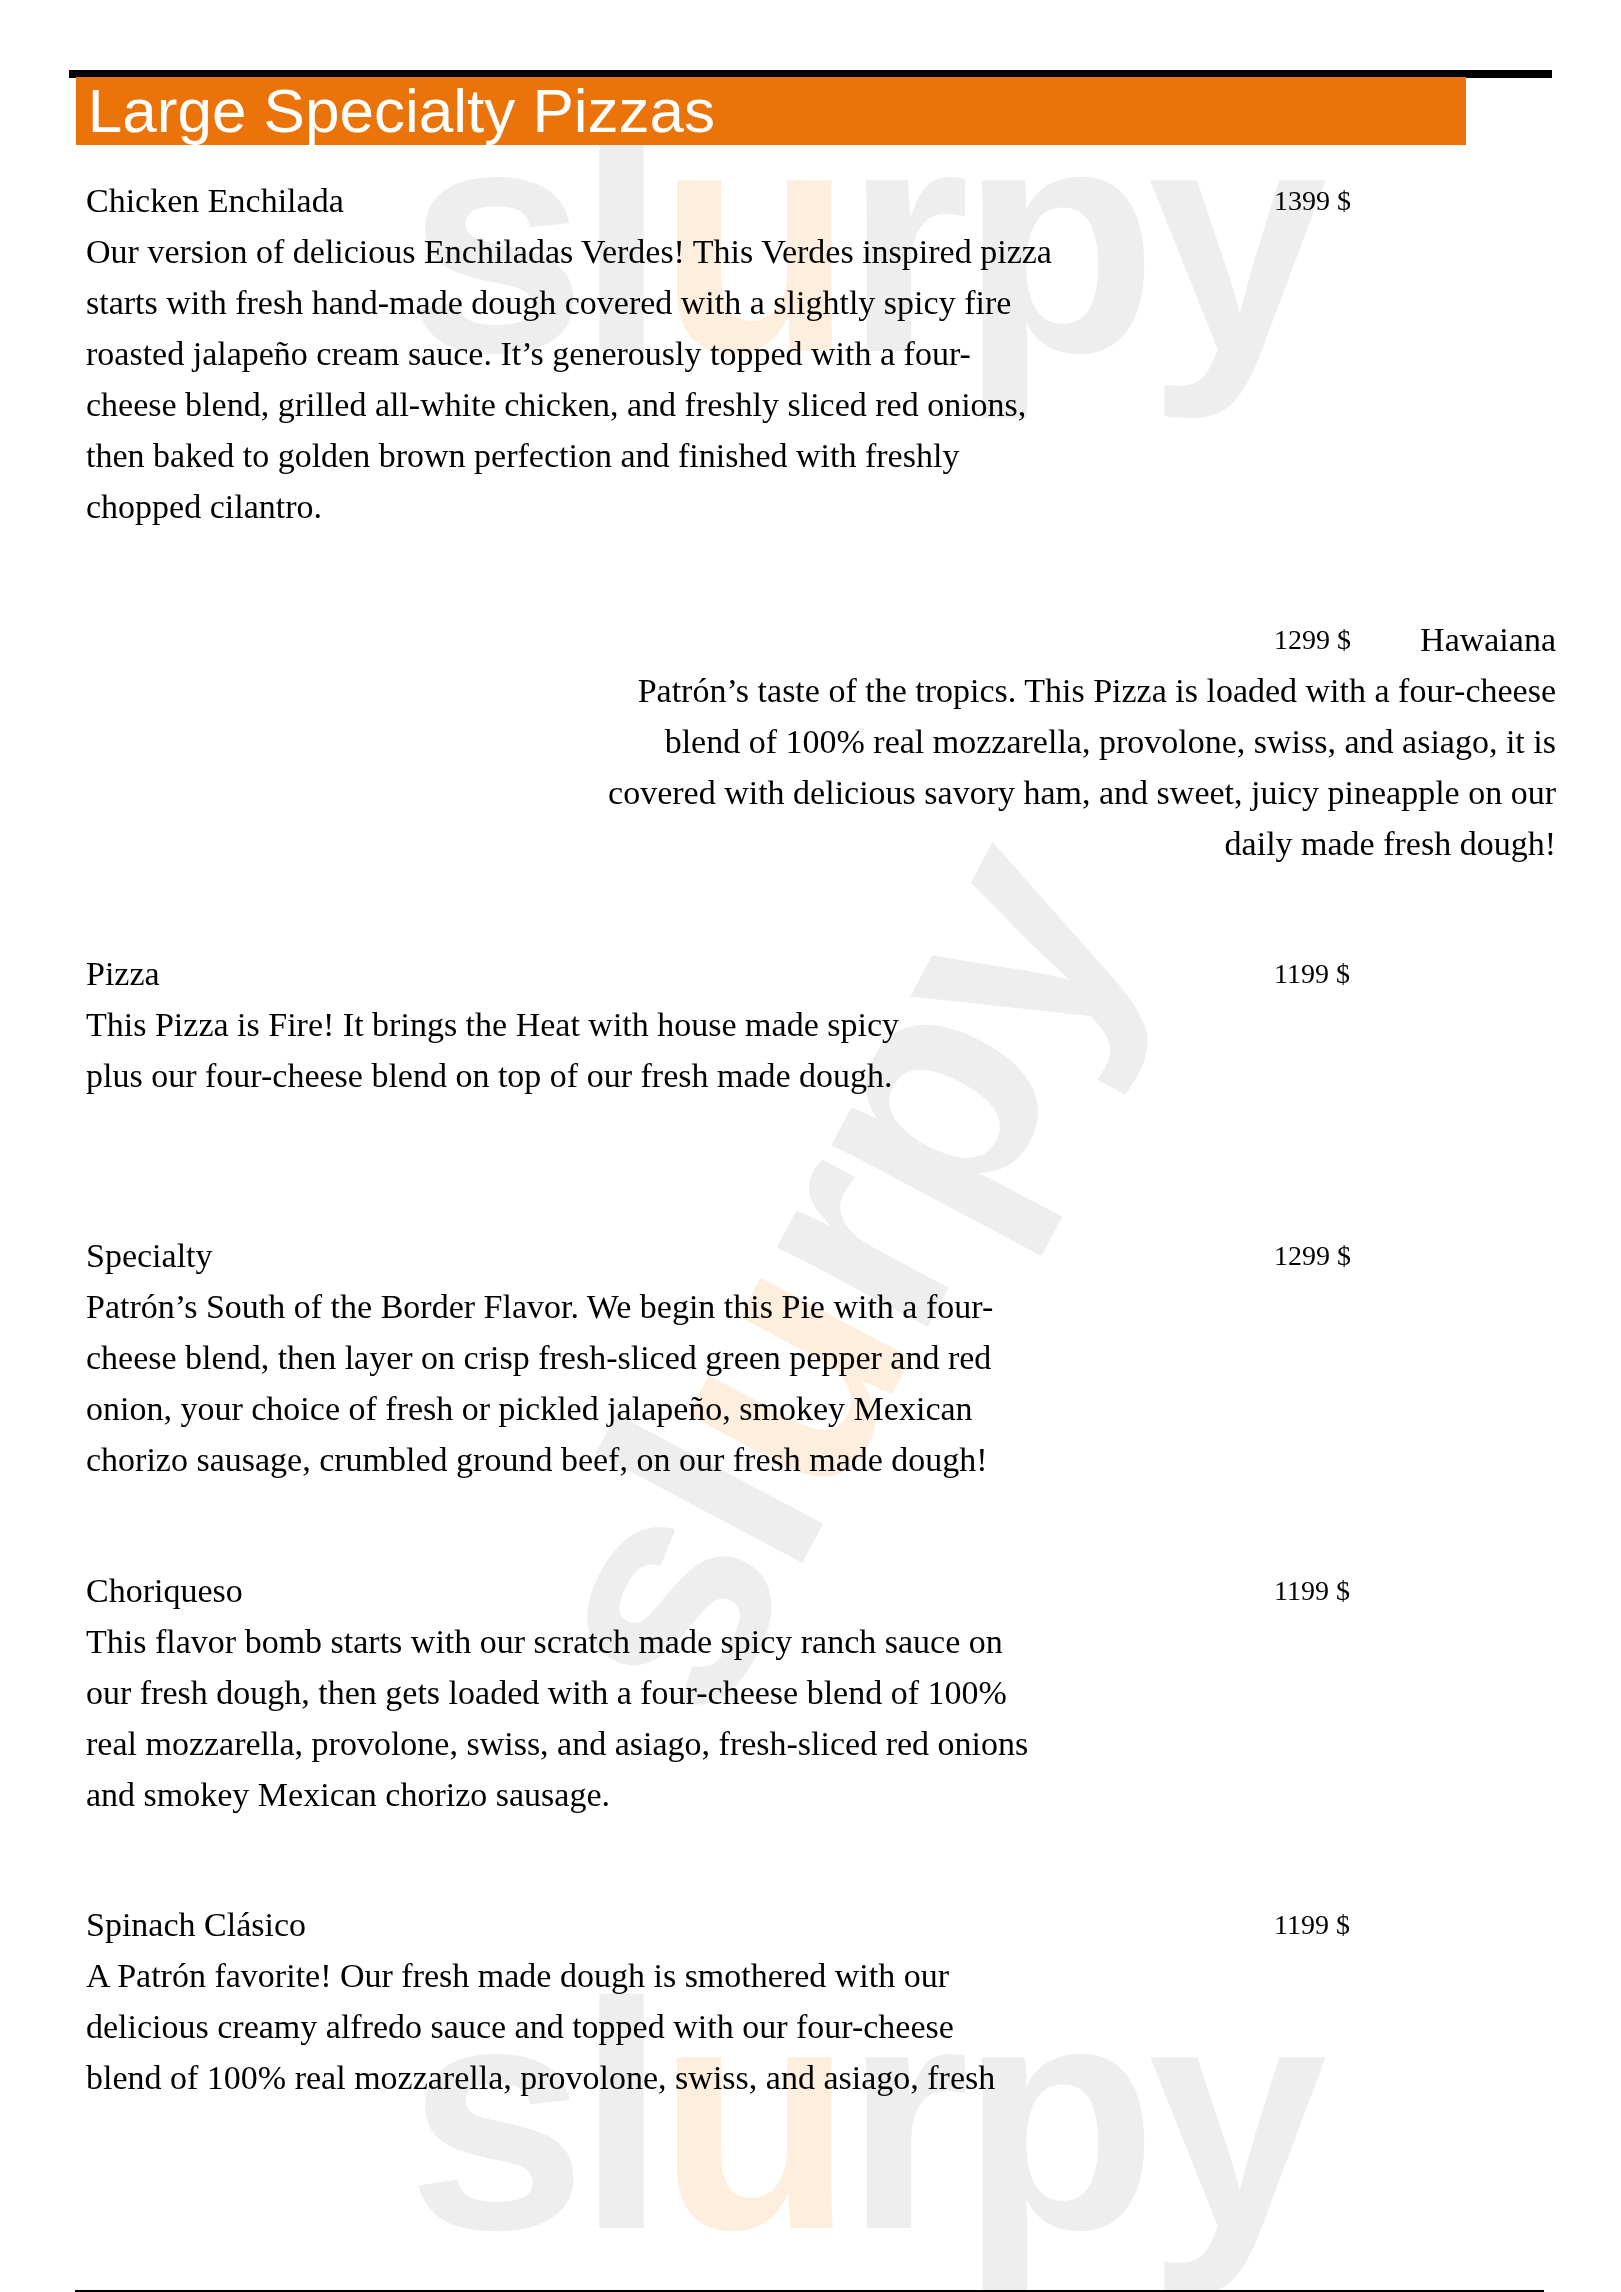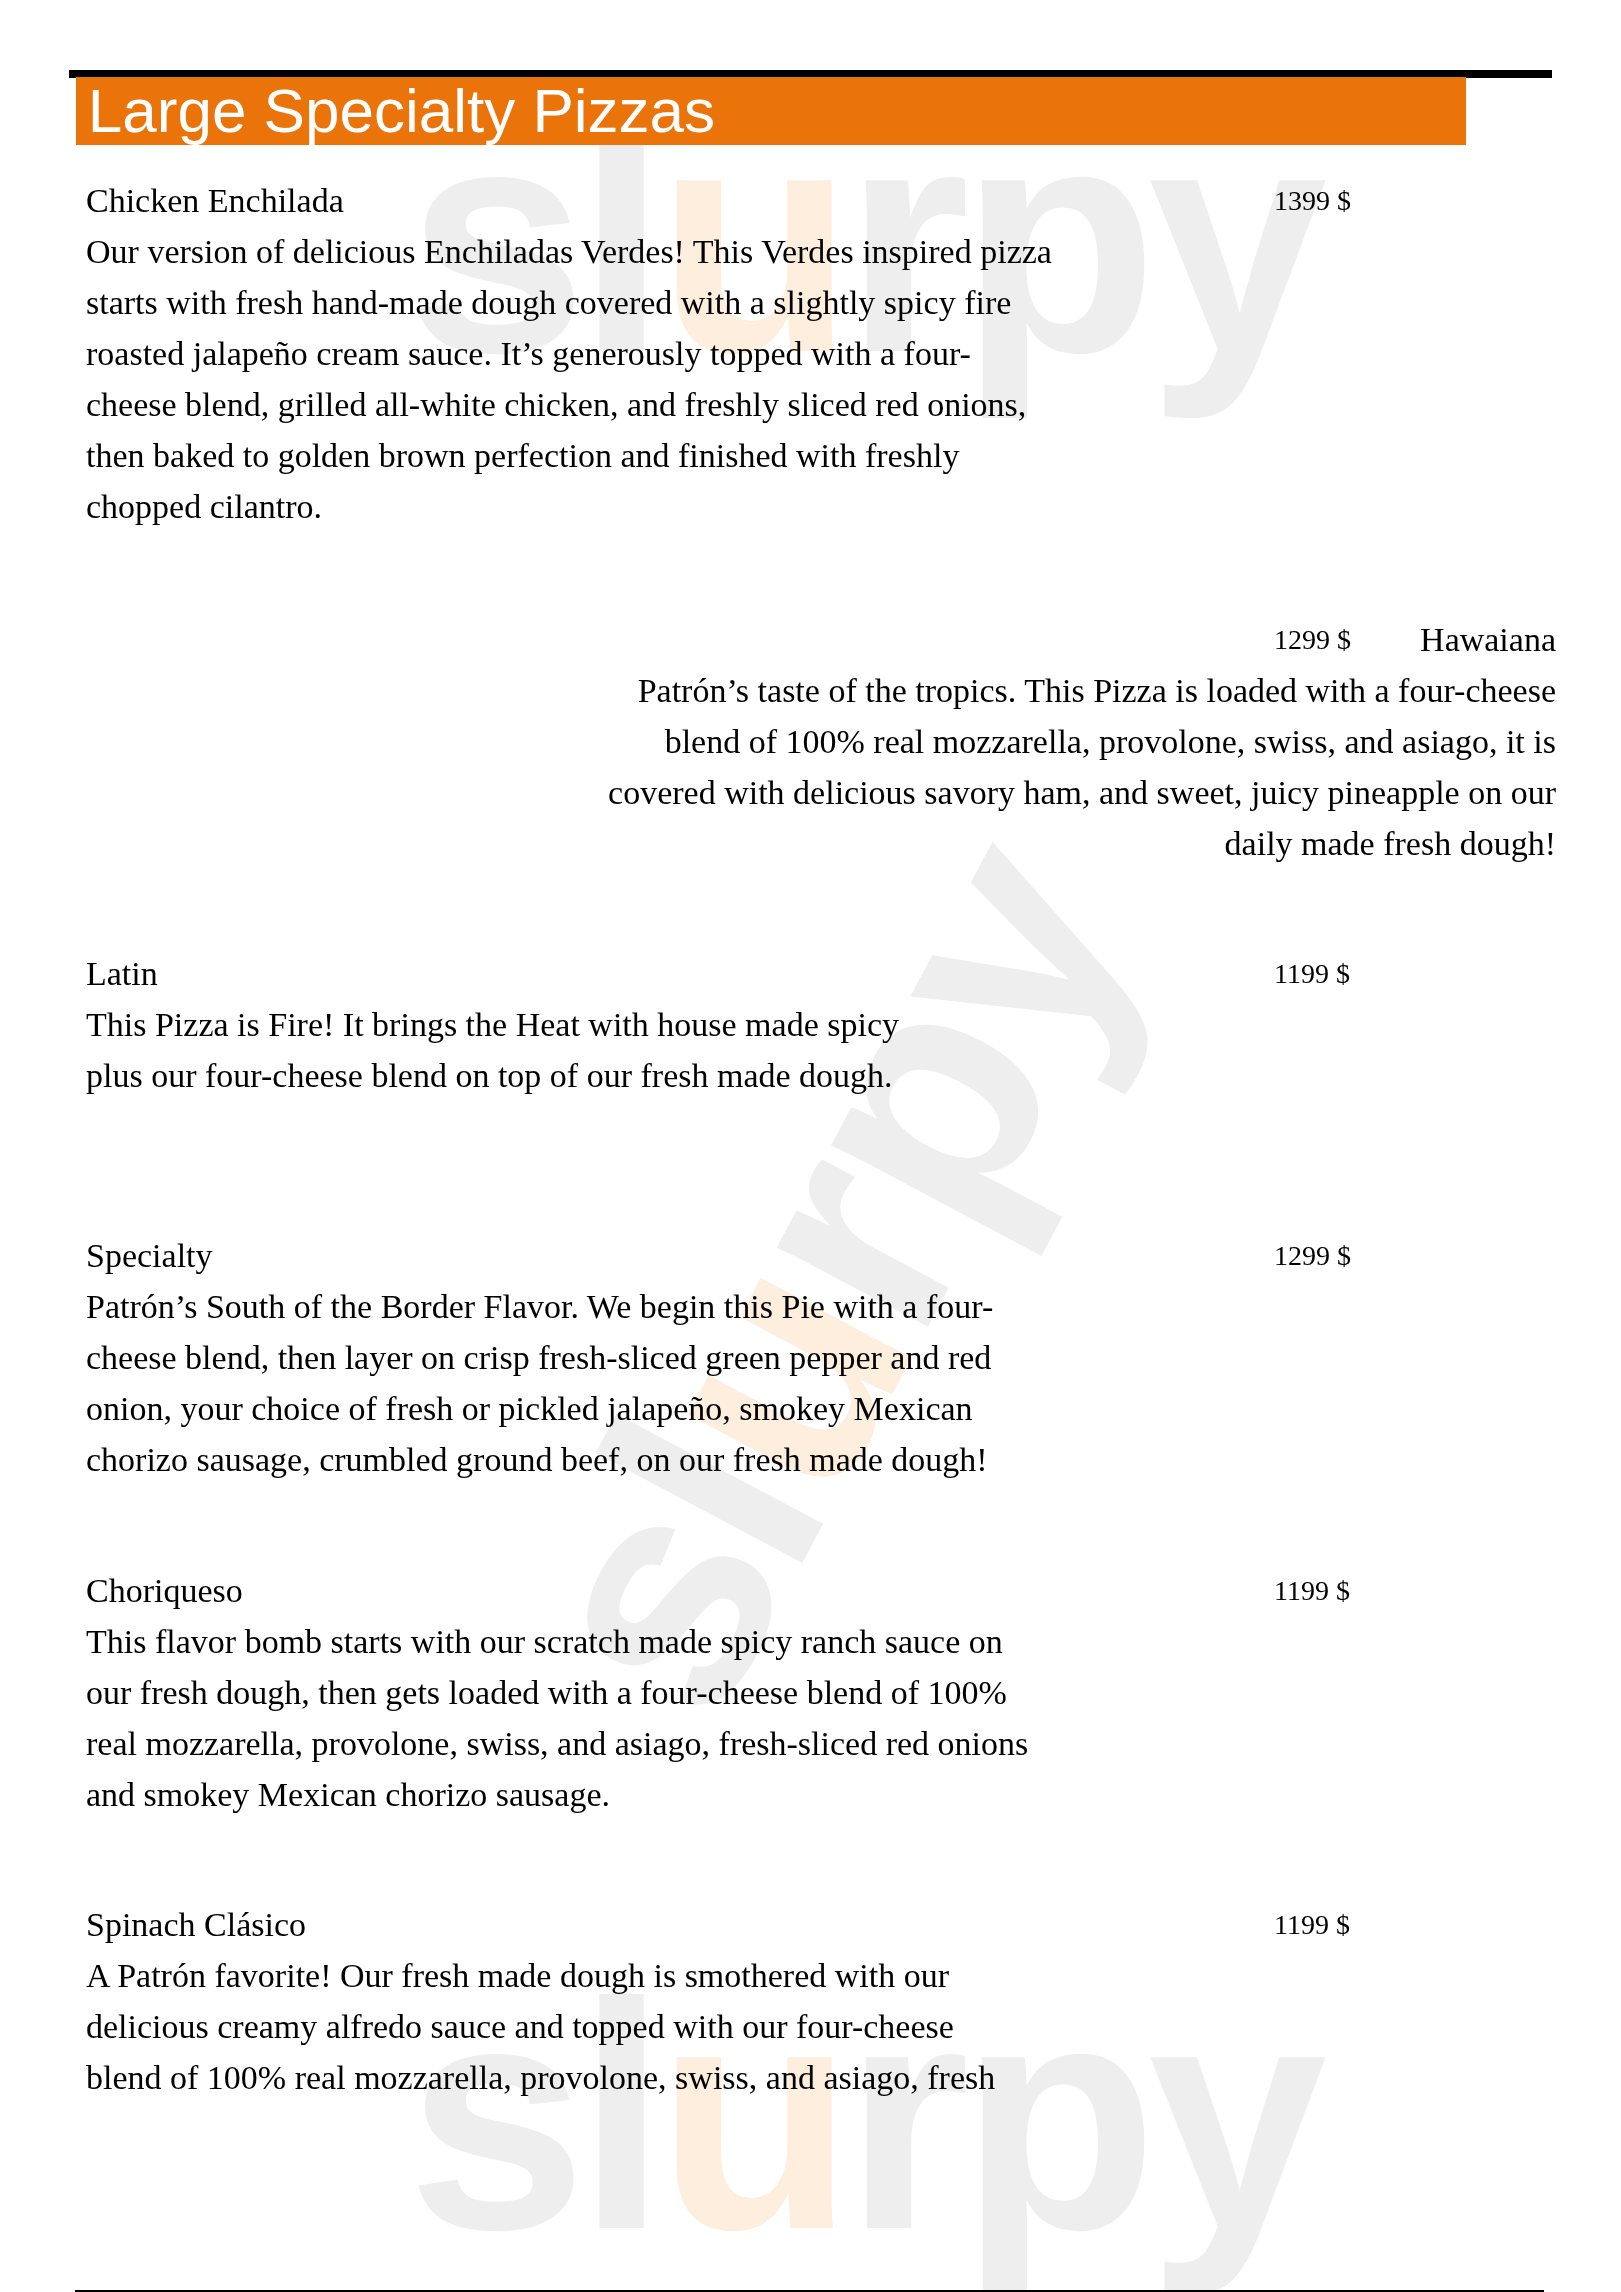--- a/index.html
+++ b/index.html
@@ -47,21 +47,21 @@
 <div class="item" style="top:614px;text-align:right;">
   <div class="item-name">Hawaiana</div>
   <div class="item-price">1299 $</div>
   <div class="item-desc-line">Patrón’s taste of the tropics. This Pizza is loaded with a four-cheese</div>
   <div class="item-desc-line">blend of 100% real mozzarella, provolone, swiss, and asiago, it is</div>
   <div class="item-desc-line">covered with delicious savory ham, and sweet, juicy pineapple on our</div>
   <div class="item-desc-line">daily made fresh dough!</div>
 </div>
 
 <div class="item" style="top:948px;">
-  <div class="item-name">Latin</div>
+  <div class="item-name">Pizza</div>
   <div class="item-price">1199 $</div>
   <div class="item-desc-line">This Pizza is Fire!  It brings the Heat with house made spicy</div>
   <div class="item-desc-line">plus our four-cheese blend on top of our fresh made dough.</div>
 </div>
 
 <div class="item" style="top:1230px;">
   <div class="item-name">Specialty</div>
   <div class="item-price">1299 $</div>
   <div class="item-desc-line">Patrón’s South of the Border Flavor. We begin this Pie with a four-</div>
   <div class="item-desc-line">cheese blend, then layer on crisp fresh-sliced green pepper and red</div>

